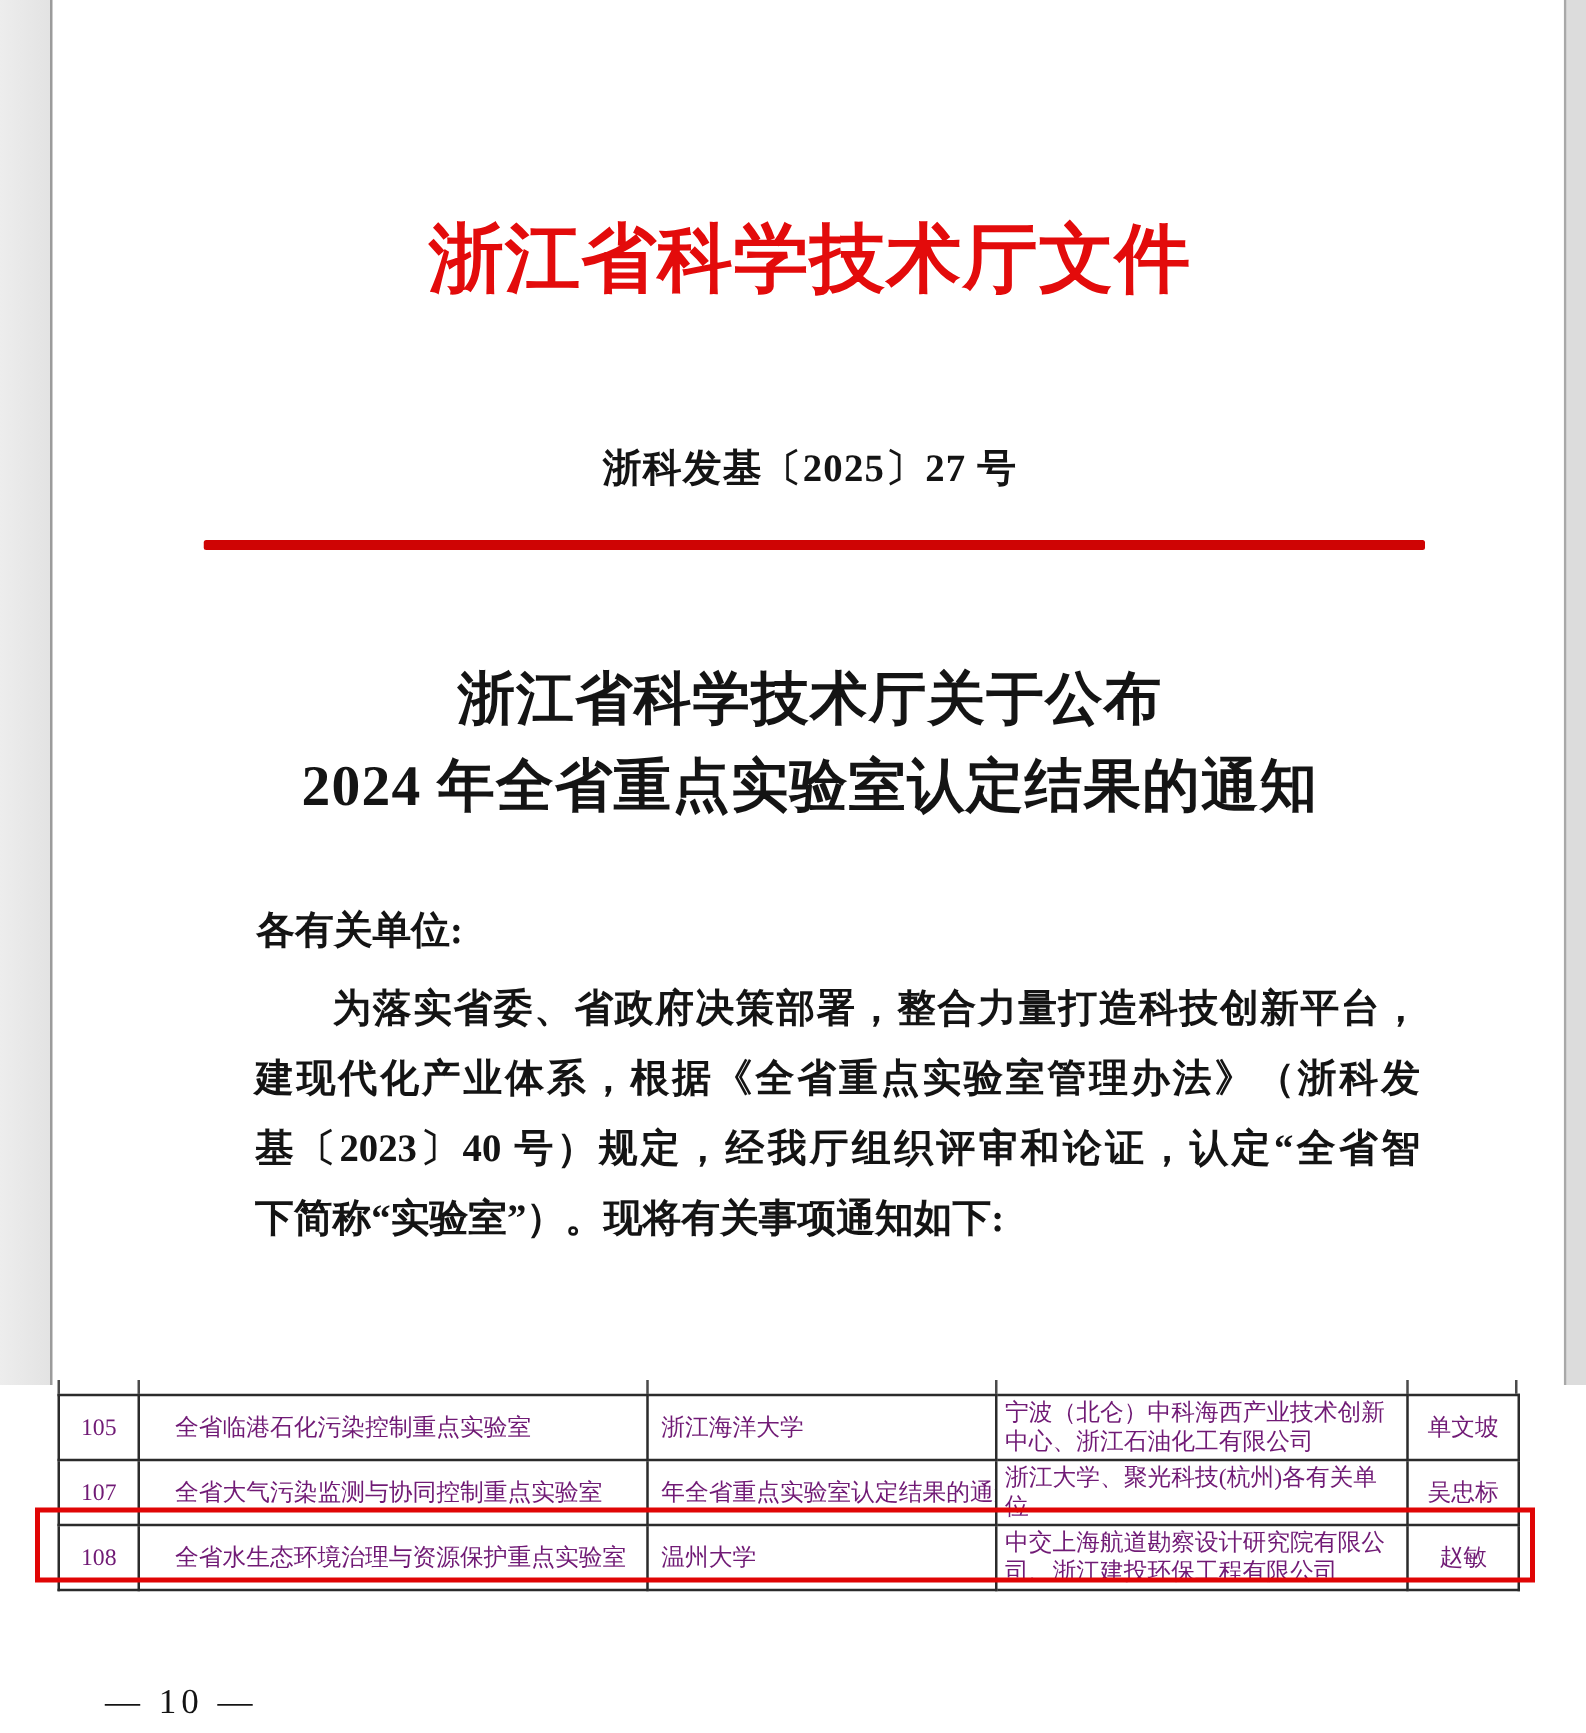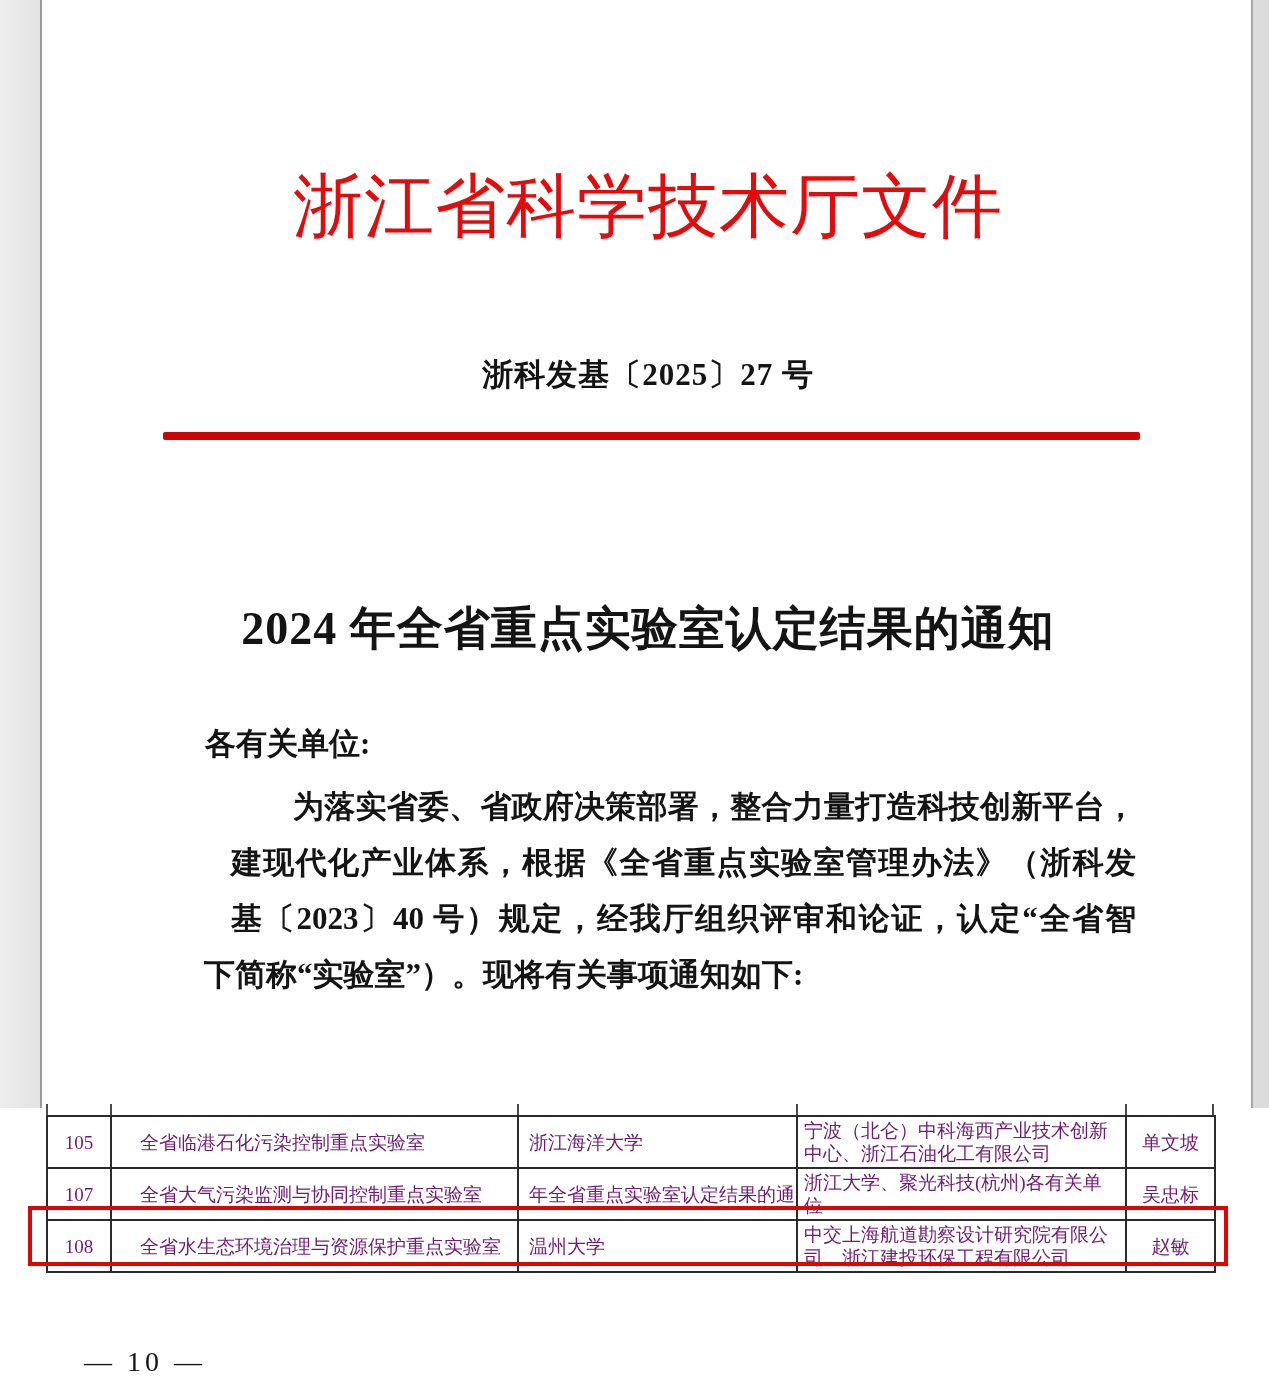--- a/index.html
+++ b/index.html
@@ -40,23 +40,23 @@
   .doc-page {
     position: absolute; left: 44px; top: 0;
     width: 1207px; height: 1108px;
     background: var(--page-bg);
   }
 
   .centered { position: absolute; left: 44px; width: 1208px; text-align: center; }
 
   .header-title {
     top: 148px;
-    font-size: 70px;
+    font-size: 60px;
     line-height: 118px;
-    font-weight: 400;
+    font-weight: 700;
     color: var(--red-title);
     letter-spacing: 1px;
     white-space: nowrap;
   }
 
   .doc-number {
     top: 354px;
     font-size: 31px;
     font-weight: 600;
     letter-spacing: 1px;
@@ -91,21 +91,20 @@
     font-size: 31px;
     font-weight: 600;
     line-height: 56px;
   }
   .paragraph .para-line { white-space: nowrap; }
   .paragraph .para-line.fill {
     white-space: normal;
     text-align: justify;
     -moz-text-align-last: justify;
     text-align-last: justify;
-    margin-left: 27px;
   }
   .paragraph .para-line.indent { text-indent: 62px; }
 
   
   .table-section {
     position: absolute; left: 0; top: 1108px;
     width: 1269px; height: 278px;
     background: #ffffff;
   }
 
@@ -167,20 +166,21 @@
   <div class="right-margin-strip"></div>
 
   <div class="doc-page"></div>
 
   <h1 class="centered header-title">浙江省科学技术厅文件</h1>
 
   <div class="centered doc-number">浙科发基〔2025〕27 号</div>
 
   <div class="red-rule"></div>
 
+  <div class="centered notice-title line1">浙江省科学技术厅关于公布</div>
 
   <div class="centered notice-title line2">2024 年全省重点实验室认定结果的通知</div>
 
   <div class="salutation">各有关单位:</div>
 
   <div class="paragraph">
     <div class="para-line fill indent">为落实省委、省政府决策部署，整合力量打造科技创新平台，</div>
     <div class="para-line fill">建现代化产业体系，根据《全省重点实验室管理办法》（浙科发</div>
     <div class="para-line fill">基〔2023〕40 号）规定，经我厅组织评审和论证，认定“全省智</div>
     <div class="para-line">下简称“实验室”）。现将有关事项通知如下:</div>

